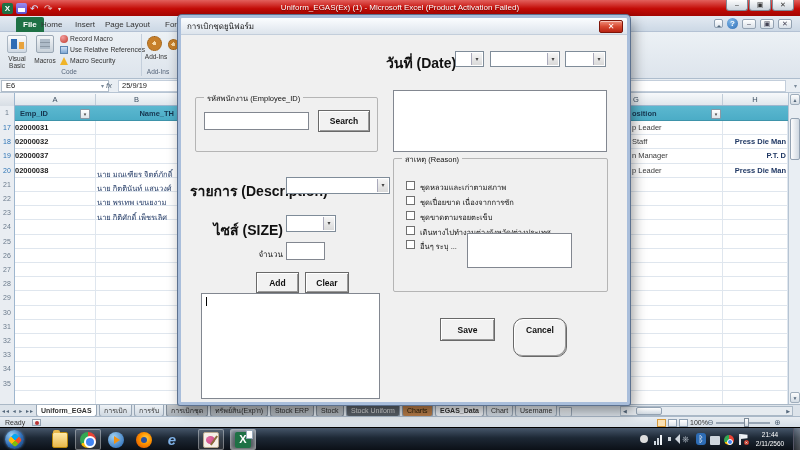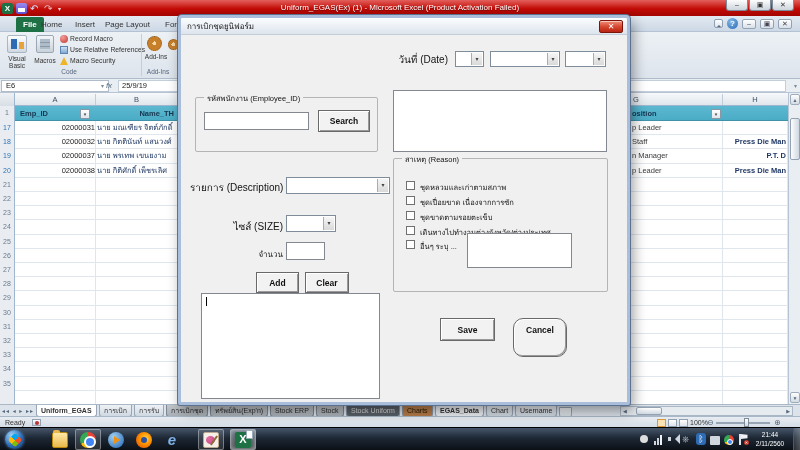--- a/index.html
+++ b/index.html
@@ -70,22 +70,22 @@
   #grid{position:absolute;left:0;top:106px;width:800px;height:298px;background:
     repeating-linear-gradient(to bottom,transparent 0 13.2px,#dfe6ee 13.2px 14.2px);
     background-position:0 15px;z-index:1;overflow:hidden;}
   #gutter{position:absolute;left:0;top:0;width:15px;height:298px;background:#e9edf2;border-right:1px solid #9eb6ce;}
   .rownum{position:absolute;left:0;width:14px;text-align:center;font-size:7px;color:#6b7b8c;}
   .rownum.filt{color:#2e75b6;}
   #tealrow{position:absolute;left:15px;top:0;width:773px;height:15px;background:linear-gradient(#5cb8d0,#4bacc6);border-bottom:1px solid #3e93aa;}
   .th-cell{position:absolute;top:0;height:15px;line-height:15px;font-weight:bold;color:#16364f;font-size:7.5px;}
   .filterbtn{position:absolute;top:3px;width:10px;height:10px;background:linear-gradient(#fff,#dfe5ea);border:1px solid #8a98a5;border-radius:1px;font-size:5px;color:#444;text-align:center;line-height:9px;}
   .cell{position:absolute;height:14px;line-height:14px;font-size:7.5px;white-space:nowrap;overflow:hidden;}
-  .c-emp{left:15px;width:80px;text-align:right;color:#222;}
-  .c-name{left:97px;width:82px;color:#203864;}
+  .c-emp{left:15px;width:80px;text-align:left;color:#222;font-weight:bold;}
+  .c-name{left:97px;width:82px;color:#203864;margin-top:47px;}
   .c-pos{left:632px;width:88px;color:#3b3b3b;}
   .c-dept{right:14px;width:160px;text-align:right;color:#203864;font-weight:bold;}
   .vline{position:absolute;top:0;width:1px;height:298px;background:#dfe6ee;}
   
   #vscroll{position:absolute;right:0;top:93px;width:12px;height:311px;background:#e9eef3;border-left:1px solid #b6c4d3;z-index:2;}
   .scr-btn{position:absolute;left:1px;width:10px;height:11px;background:linear-gradient(#fdfdfd,#d4dce4);border:1px solid #9fadbb;border-radius:2px;font-size:5px;color:#55687c;text-align:center;line-height:10px;}
   #vthumb{position:absolute;left:1px;top:25px;width:10px;height:42px;background:linear-gradient(90deg,#fdfdfd,#cfd8e1);border:1px solid #93a2b2;border-radius:2px;}
 
   
   #tabstrip{position:absolute;left:0;top:404px;width:800px;height:12px;background:#dce3ea;border-top:1px solid #aab8c6;z-index:2;}
@@ -153,21 +153,21 @@
   .ti-flag::after{content:"";position:absolute;left:2.5px;top:1px;width:7px;height:5px;background:#eef2f6;clip-path:polygon(0 0,100% 15%,100% 85%,0 100%);}
   .ti-flag .badge{position:absolute;right:-1px;bottom:0;width:5px;height:5px;border-radius:50%;background:#c0392b;color:#fff;font-size:4px;line-height:5px;text-align:center;}
   #clock{position:absolute;right:8px;top:2px;width:44px;text-align:center;color:#fff;font-size:6.5px;line-height:9px;}
   #showdesk{position:absolute;right:0;top:0;width:7px;height:23px;background:linear-gradient(90deg,rgba(255,255,255,.12),rgba(255,255,255,.25));border-left:1px solid #556;}
 
   
   #dialog{position:absolute;left:178px;top:15px;width:452px;height:390px;background:#f0f0f0;border:3px solid #a9bedb;border-radius:4px 4px 2px 2px;box-shadow:0 0 0 1px #5c718f,3px 6px 14px rgba(0,0,0,.4);z-index:50;}
   #dlg-title{position:absolute;left:0;top:0;right:0;height:17px;background:linear-gradient(#fbfdff,#dde4ec);border-bottom:1px solid #c3cedb;border-radius:2px 2px 0 0;font-size:8px;line-height:17px;padding-left:6px;color:#111;}
   #dlg-close{position:absolute;right:4px;top:2px;width:24px;height:13px;background:linear-gradient(#f0907c,#d84a32 50%,#b92313);border:1px solid #7e1408;border-radius:2px;box-shadow:inset 0 1px 0 rgba(255,255,255,.5);color:#fff;font-size:8px;font-weight:bold;text-align:center;line-height:12px;}
   .dlbl{position:absolute;font-size:8px;color:#111;white-space:nowrap;}
-  .dlbl.b{font-weight:normal;font-size:10px;}
+  .dlbl.b{font-weight:bold;font-size:14px;}
   .vtext{position:absolute;background:#fff;border:1px solid #828790;}
   .vlist{position:absolute;background:#fff;border:1px solid #828790;}
   .vcombo{position:absolute;background:#fff;border:1px solid #7f8c99;}
   .vcombo .dd{position:absolute;right:1px;top:1px;bottom:1px;width:11px;background:linear-gradient(#f6f6f6,#d9d9d9);border-left:1px solid #aab;color:#444;font-size:6px;text-align:center;line-height:12px;}
   .vbtn{position:absolute;background:#f2f2f2;border:1px solid #696969;box-shadow:inset 1px 1px 0 #fff,inset -1px -1px 0 #9a9a9a;font-size:8.5px;font-weight:bold;color:#111;text-align:center;}
   .vgroup{position:absolute;border:1px solid #b5b5b5;border-radius:2px;}
   .vgroup .legend{position:absolute;top:-6px;left:8px;background:#f0f0f0;padding:0 3px;font-size:7.5px;color:#111;white-space:nowrap;}
   .chk{position:absolute;height:10px;}
   .chk .box{position:absolute;left:0;top:0;width:9px;height:9px;background:#fff;border:1px solid #707070;}
   .chk .lbl{position:absolute;left:14px;top:0;font-size:7.5px;white-space:nowrap;color:#111;}

